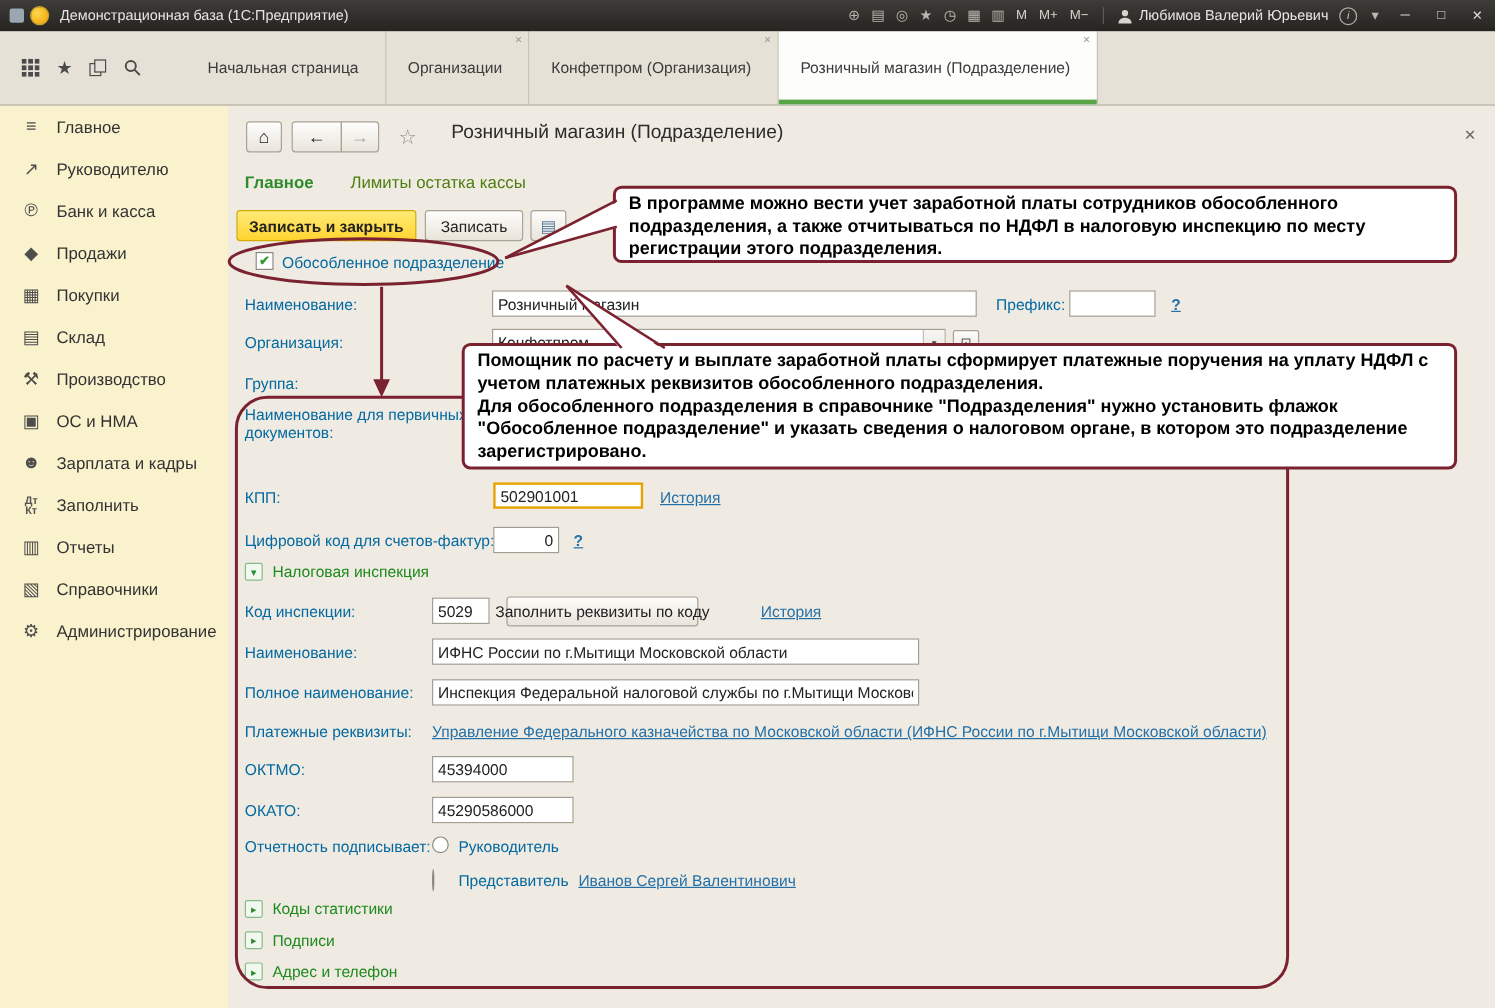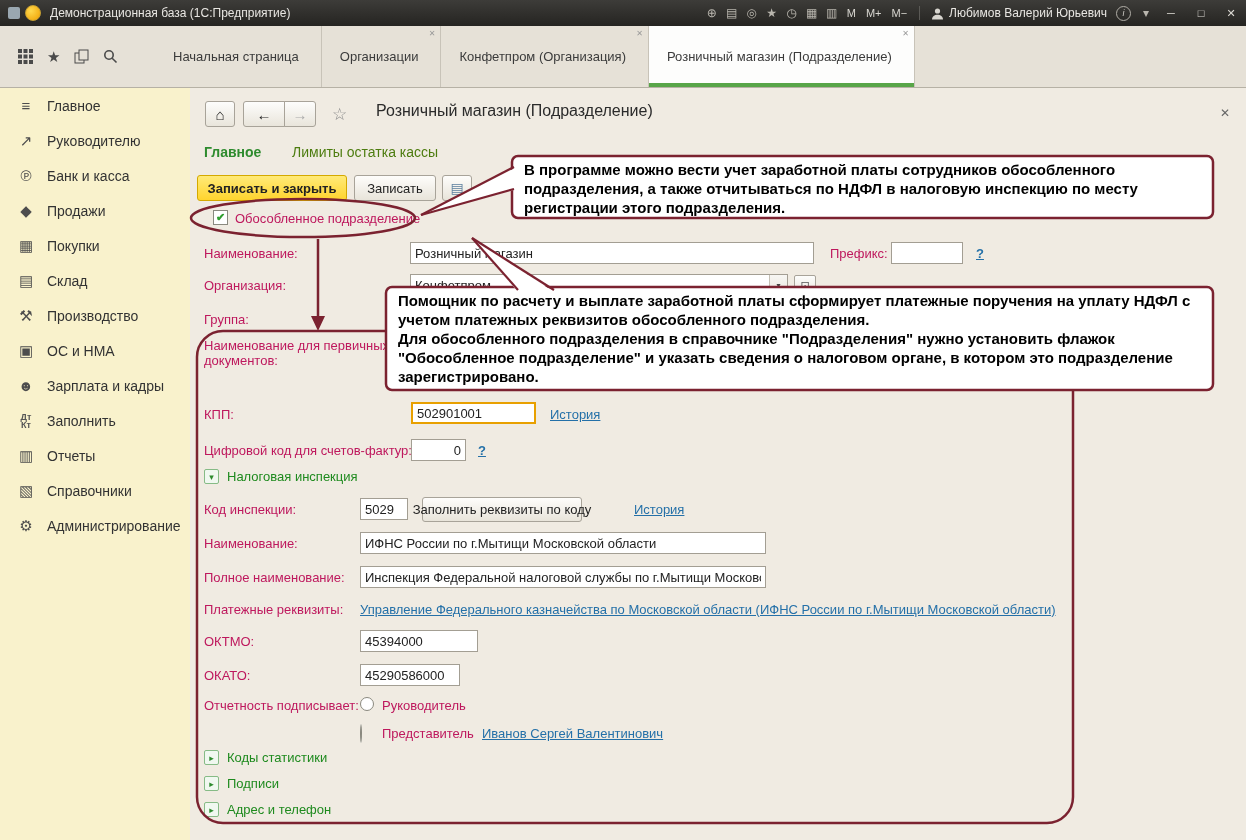--- a/index.html
+++ b/index.html
@@ -38,21 +38,21 @@
   
   .sidebar{position:absolute;top:88px;left:0;width:190px;bottom:0;background:#f9f2cc;z-index:1;}
   .side-item{height:35px;display:flex;align-items:center;padding-left:16px;gap:11px;cursor:pointer;}
   .side-icon{width:20px;flex:none;text-align:center;color:#4d4d4d;font-size:15px;}
   .side-icon.ops{font-size:9px;line-height:8px;white-space:normal;word-spacing:20px;font-weight:bold;color:#555;}
   .side-label{font-size:14px;color:#333;white-space:nowrap;}
 
   
   .main{position:absolute;top:88px;left:190px;right:0;bottom:0;background:#f0ebe2;z-index:1;}
   .abs{position:absolute;}
-  .lbl{font-size:13px;color:#be185d;white-space:nowrap;}
+  .lbl{font-size:13px;color:#0369a1;white-space:nowrap;}
   .wraplbl{white-space:normal;width:185px;line-height:15px;}
   .inp{height:22px;border:1px solid #a39e93;background:#fff;
        font:13px "Liberation Sans",sans-serif;padding:0 4px;box-sizing:border-box;color:#222;}
   .inp.hl{border:2px solid #e8a000;}
   .inp.num{text-align:right;}
   .link{font-size:13px;color:#2470a8;text-decoration:underline;white-space:nowrap;cursor:pointer;}
   .help{font-size:13px;color:#2470a8;text-decoration:underline;font-weight:bold;cursor:pointer;}
   .btn{display:flex;align-items:center;justify-content:center;box-sizing:border-box;
        background:linear-gradient(#fefdfb,#e8e4da);border:1px solid #a8a399;border-radius:3px;
        font-size:13px;color:#222;cursor:pointer;white-space:nowrap;}
@@ -299,21 +299,21 @@
     <span class="abs lbl" style="left:14px;top:482px;">Полное наименование:</span>
     <input class="abs inp" style="left: 170px; top: 478px; width: 406px;" value="Инспекция Федеральной налоговой службы по г.Мытищи Московс">
 
     <span class="abs lbl" style="left:14px;top:514px;">Платежные реквизиты:</span>
     <span class="abs link" style="left:170px;top:514px;">Управление Федерального казначейства по Московской области (ИФНС России по г.Мытищи Московской области)</span>
 
     <span class="abs lbl" style="left:14px;top:546px;">ОКТМО:</span>
     <input class="abs inp" style="left: 170px; top: 542px; width: 118px;" value="45394000">
 
     <span class="abs lbl" style="left:14px;top:580px;">ОКАТО:</span>
-    <input class="abs inp" style="left: 170px; top: 576px; width: 100px;" value="45290586000">
+    <input class="abs inp" style="left: 170px; top: 576px; width: 118px;" value="45290586000">
 
     <span class="abs lbl" style="left:14px;top:610px;text-align:center;">Отчетность подписывает:</span>
     <span class="abs radio" style="left:170px;top:609px;"></span>
     <span class="abs lbl" style="left:192px;top:610px;">Руководитель</span>
 
     <span class="abs radio sel" style="left:170px;top:637px;"></span>
     <span class="abs lbl" style="left:192px;top:638px;">Представитель</span>
     <span class="abs link" style="left:292px;top:638px;">Иванов Сергей Валентинович</span>
 
     

